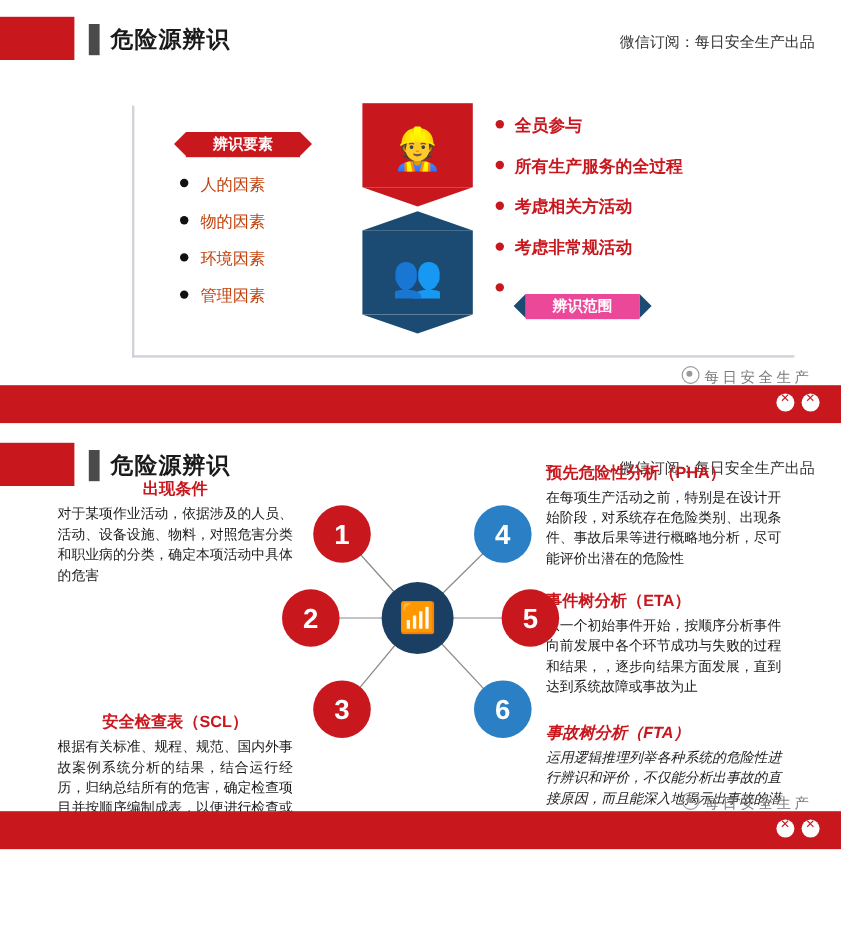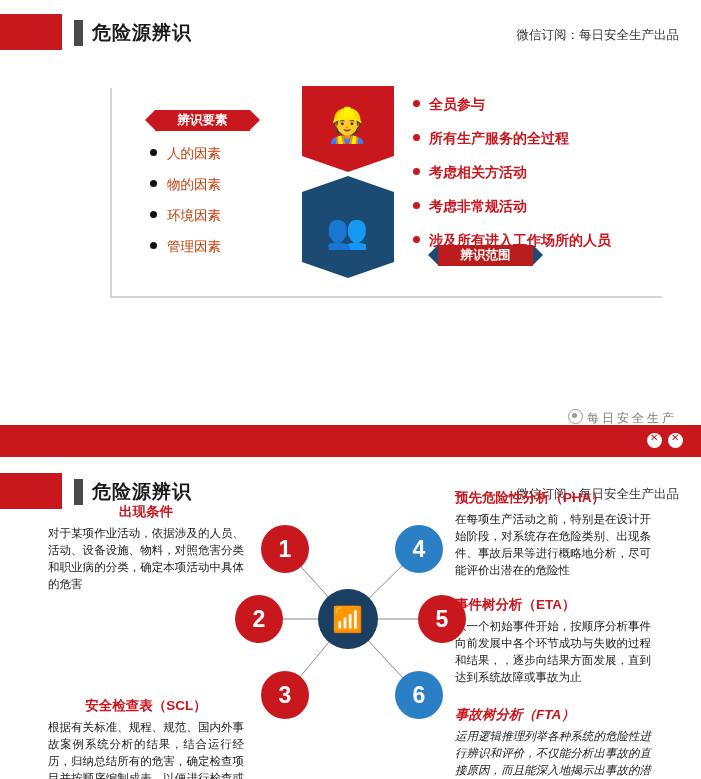--- a/index.html
+++ b/index.html
@@ -1,17 +1,17 @@
 <!DOCTYPE html>
 <html><head>
 <meta charset="utf-8">
 <style>
   html,body{margin:0;padding:0;background:#ffffff;}
   body{width:701px;font-family:"Liberation Sans","DejaVu Sans",sans-serif;color:#222;}
-  .slide{position:relative;width:701px;height:457px;background:#ffffff;overflow:hidden;}
+  .slide{position:relative;width:701px;height:353px;background:#ffffff;overflow:hidden;}
   .slide + .slide{border-top:2px solid #ffffff;}
 
   
   .hdr-red{position:absolute;left:0;top:14px;width:62px;height:36px;background:#c9171e;}
   .hdr-bar{position:absolute;left:74px;top:20px;width:9px;height:26px;background:#4a4a4a;}
   .hdr-title{position:absolute;left:92px;top:20px;font-size:19px;font-weight:bold;color:#1a1a1a;letter-spacing:1px;}
   .hdr-sub{position:absolute;right:22px;top:27px;font-size:12.5px;color:#333;}
 
   
   .ftr{position:absolute;left:0;bottom:0;width:701px;height:32px;background:#c9171e;}
@@ -21,21 +21,21 @@
   .ftr-dots{position:absolute;right:18px;bottom:5px;}
   .ftr-dots span{display:inline-block;width:15px;height:15px;border-radius:50%;background:#ffffff;margin-left:6px;position:relative;}
   .ftr-dots span:before{content:"\2715";position:absolute;left:3px;top:-1px;font-size:10px;color:#c9171e;}
 
   
   .s1-rule{position:absolute;left:110px;top:296px;width:552px;height:2px;background:#d0d4da;}
   .s1-vline{position:absolute;left:110px;top:88px;width:2px;height:210px;background:#d0d4da;}
 
   .tag{position:absolute;height:21px;line-height:21px;color:#fff;font-size:12.5px;font-weight:bold;text-align:center;}
   .tag.red{background:#c9171e;}
-  .tag.blue{background:#b91c1c;}
+  .tag.blue{background:#ec4899;}
   .tag:after{content:"";position:absolute;right:-10px;top:0;width:0;height:0;border-top:10.5px solid transparent;border-bottom:10.5px solid transparent;}
   .tag.red:after{border-left:10px solid #c9171e;}
   .tag.blue:after{border-left:10px solid #1b4a72;}
   .tag:before{content:"";position:absolute;left:-10px;top:0;width:0;height:0;border-top:10.5px solid transparent;border-bottom:10.5px solid transparent;}
   .tag.red:before{border-right:10px solid #c9171e;}
   .tag.blue:before{border-right:10px solid #1b4a72;}
 
   .tag-elem{left:155px;top:110px;width:95px;}
   .tag-scope{left:438px;top:245px;width:95px;}
 
@@ -118,21 +118,21 @@
       <div class="hex-bot-end"></div>
       <div class="hex-icon" style="top:38px;">👥</div>
     </div>
   </div>
 
   <ul class="s1-right">
     <li><span class="bul"></span><span>全员参与</span></li>
     <li><span class="bul"></span><span>所有生产服务的全过程</span></li>
     <li><span class="bul"></span><span>考虑相关方活动</span></li>
     <li><span class="bul"></span><span>考虑非常规活动</span></li>
-    <li><span class="bul"></span><span>涉及所有进入工作场所的人员</span></li>
+    <li><span class="bul"></span></li>
   </ul>
 
   <div class="tag blue tag-scope">辨识范围</div>
 
   <div class="ftr-wm"><span class="wmark"></span><span>每日安全生产</span></div>
   <div class="ftr"></div>
   <div class="ftr-dots"><span></span><span></span></div>
 </div>
 
 <div class="slide">

